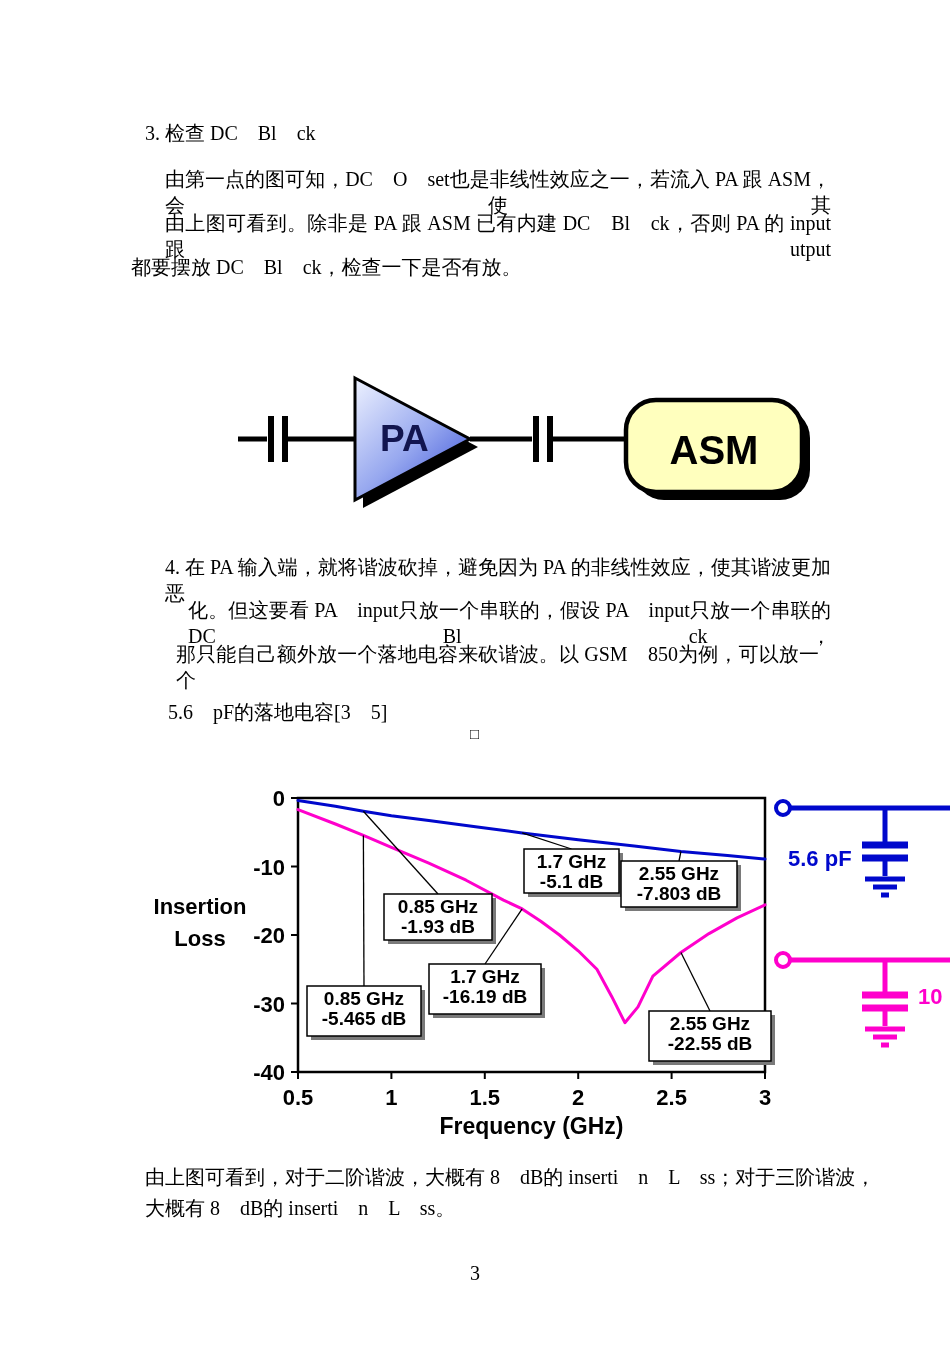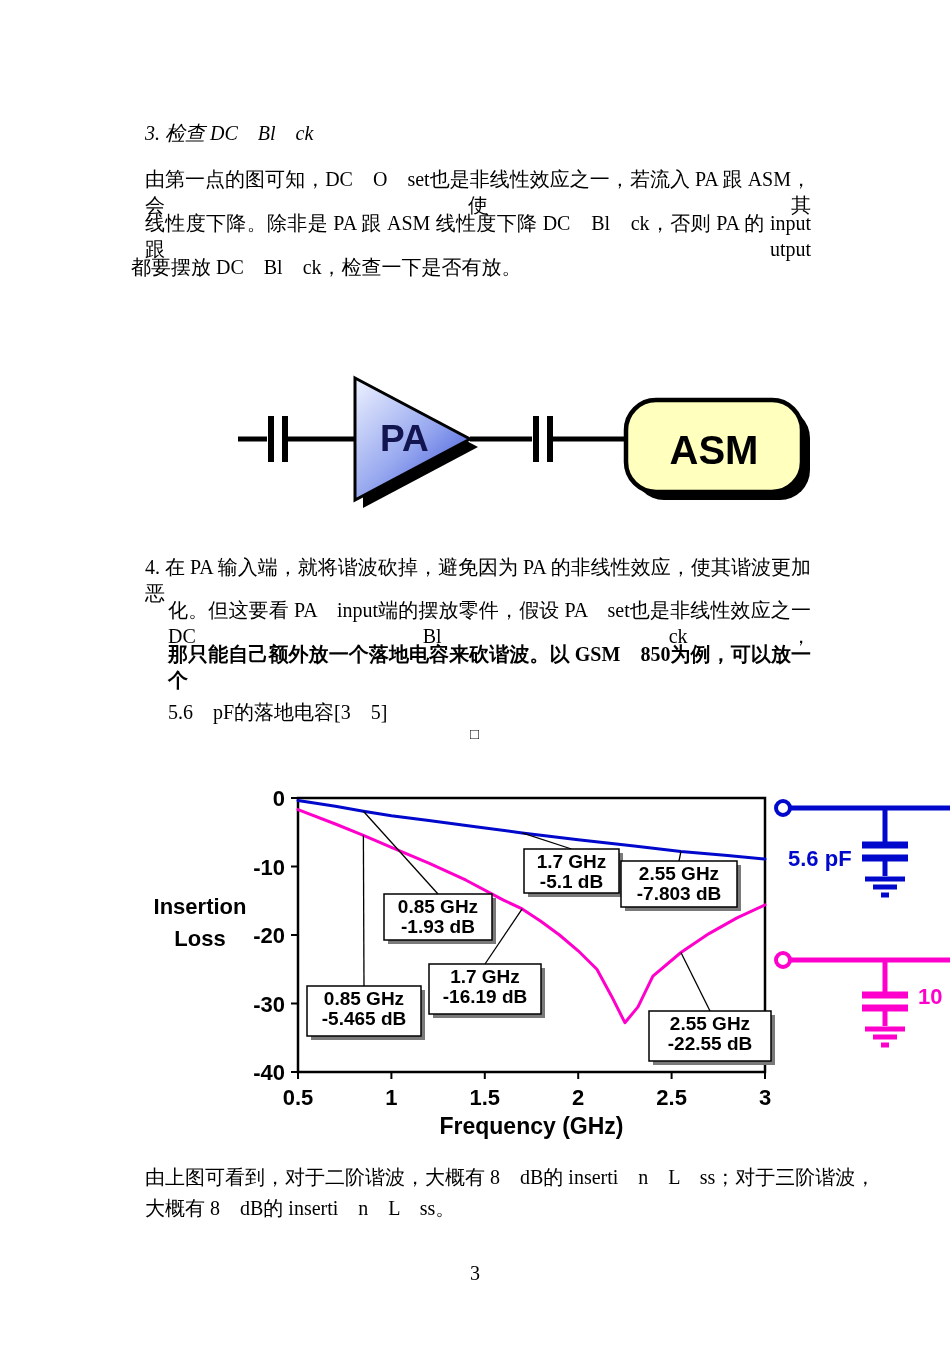--- a/index.html
+++ b/index.html
@@ -2,30 +2,30 @@
 <html><head>
 <meta charset="utf-8">
 <style>
   html,body{margin:0;padding:0;}
   body{
     width:950px;height:1345px;background:#ffffff;position:relative;
     font-family:"Liberation Serif",serif;color:#000;overflow:hidden;
   }
   .abs{position:absolute;}
   .line{font-size:20px;line-height:26px;white-space:nowrap;}
-  .jline{text-align:justify;text-align-last:justify;white-space:normal;}
+  .jline{text-align:justify;text-align-last:justify;white-space:normal;margin-left:20px;}
   .pagenum{font-size:20px;text-align:center;}
   svg text{font-family:"Liberation Sans",sans-serif;}
 </style>
 </head>
 <body>
 
-<div class="abs line" style="left:145px;top:120px;font-style:italic;">3. 检查 DC　Bl　ck</div>
+<div class="abs line" style="left:145px;top:120px;">3. 检查 DC　Bl　ck</div>
 <div class="abs line jline" style="left:145px;top:166px;width:666px;">由第一点的图可知，DC　O　set也是非线性效应之一，若流入 PA 跟 ASM，会使其</div>
-<div class="abs line jline" style="left:145px;top:210px;width:666px;">线性度下降。除非是 PA 跟 ASM 线性度下降 DC　Bl　ck，否则 PA 的 input 跟　utput</div>
+<div class="abs line jline" style="left:145px;top:210px;width:666px;">由上图可看到。除非是 PA 跟 ASM 已有内建 DC　Bl　ck，否则 PA 的 input 跟　utput</div>
 <div class="abs line" style="left:131px;top:254px;">都要摆放 DC　Bl　ck，检查一下是否有放。</div>
 
 <svg class="abs" style="left:230px;top:360px;" width="590" height="160" viewBox="0 0 590 160">
   <defs>
     <linearGradient id="pa-grad" x1="0" y1="0" x2="0.9" y2="1">
       <stop offset="0" stop-color="#eef2ff"></stop>
       <stop offset="0.55" stop-color="#97a8ef"></stop>
       <stop offset="1" stop-color="#3a51d8"></stop>
     </linearGradient>
   </defs>
@@ -39,22 +39,22 @@
   <line x1="240" y1="79" x2="302" y2="79" stroke="#000" stroke-width="5"></line>
   <line x1="306" y1="56" x2="306" y2="102" stroke="#000" stroke-width="6"></line>
   <line x1="320" y1="56" x2="320" y2="102" stroke="#000" stroke-width="6"></line>
   <line x1="323" y1="79" x2="398" y2="79" stroke="#000" stroke-width="5"></line>
   <rect x="404" y="48" width="176" height="92" rx="30" fill="#000"></rect>
   <rect x="396" y="40" width="176" height="92" rx="30" fill="#ffffbe" stroke="#000" stroke-width="4.5"></rect>
   <text x="484" y="104" text-anchor="middle" font-size="40" font-weight="bold" fill="#000">ASM</text>
 </svg>
 
 <div class="abs line jline" style="left:145px;top:554px;width:666px;">4. 在 PA 输入端，就将谐波砍掉，避免因为 PA 的非线性效应，使其谐波更加恶</div>
-<div class="abs line jline" style="left:168px;top:597px;width:643px;">化。但这要看 PA　input端的摆放零件，假设 PA　set也是非线性效应之一 DC　Bl　ck，</div>
-<div class="abs line jline" style="left:168px;top:641px;width:643px;font-weight:bold;">那只能自己额外放一个落地电容来砍谐波。以 GSM　850为例，可以放一个</div>
+<div class="abs line jline" style="left:168px;top:597px;width:643px;">化。但这要看 PA　input只放一个串联的，假设 PA　input只放一个串联的 DC　Bl　ck，</div>
+<div class="abs line jline" style="left:156px;top:641px;width:643px;">那只能自己额外放一个落地电容来砍谐波。以 GSM　850为例，可以放一个</div>
 <div class="abs line" style="left:168px;top:699px;text-align:right;">5.6　pF的落地电容[3　5]</div>
 <div class="abs" style="left:470px;top:726px;font-size:15px;">□</div>
 
 <svg class="abs" id="chart-svg" style="left:145px;top:780px;" width="640" height="380" viewBox="0 0 640 380">
     <rect x="153" y="18" width="467" height="274" fill="none" stroke="#000" stroke-width="2.5"></rect>
     <line x1="153" y1="292" x2="153" y2="299" stroke="#000" stroke-width="2"></line>
     <text x="153" y="325" text-anchor="middle" font-size="22" font-weight="bold">0.5</text>
     <line x1="246.4" y1="292" x2="246.4" y2="299" stroke="#000" stroke-width="2"></line>
     <text x="246.4" y="325" text-anchor="middle" font-size="22" font-weight="bold">1</text>
     <line x1="339.8" y1="292" x2="339.8" y2="299" stroke="#000" stroke-width="2"></line>

